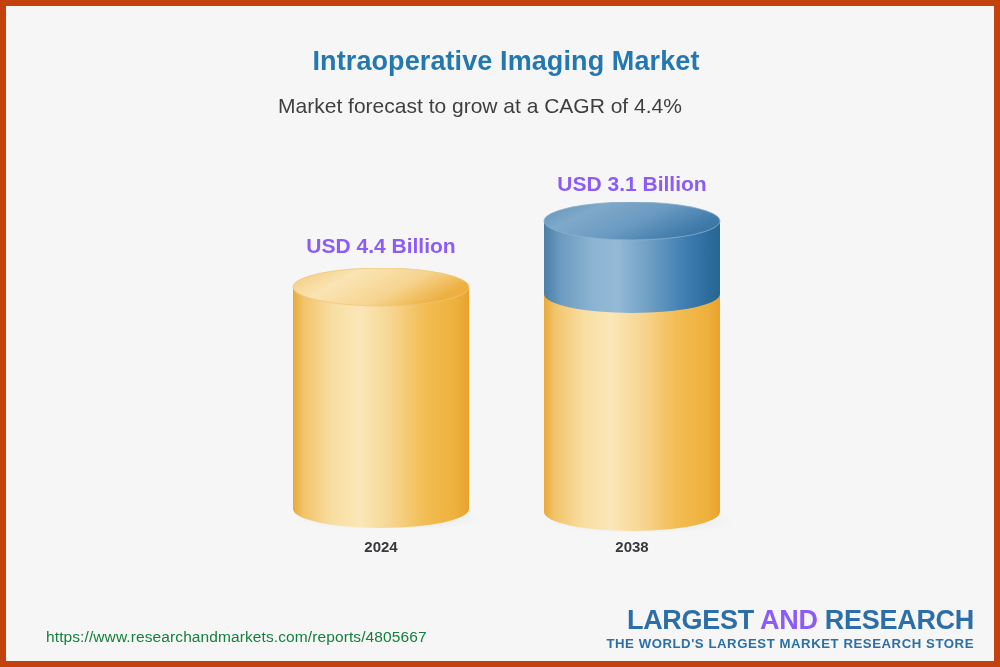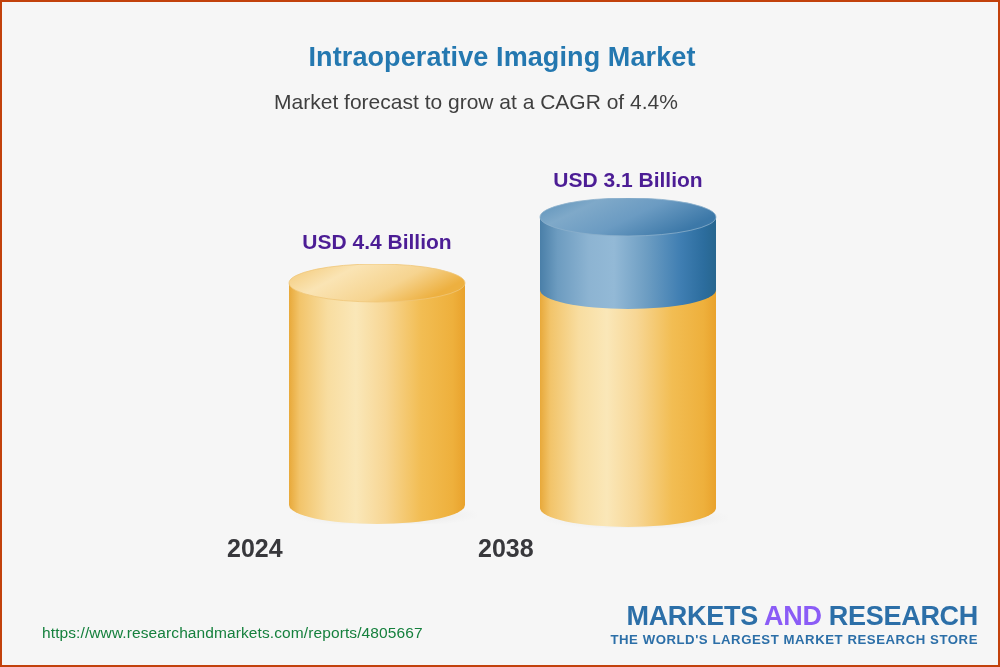--- a/index.html
+++ b/index.html
@@ -13,21 +13,21 @@
     overflow: hidden;
     font-family: "Liberation Sans", sans-serif;
   }
 
   #canvas {
     position: relative;
     width: 1000px;
     height: 667px;
     background: #f6f6f6;
     box-sizing: border-box;
-    border: 2px solid #c2410c;
+    border: 6px solid #c2410c;
     overflow: hidden;
   }
 
   
   .chart-title {
     position: absolute;
     left: 0;
     top: 40px;
     width: 1000px;
     text-align: center;
@@ -55,29 +55,29 @@
     width: 1000px;
     height: 600px;
   }
 
   .value-label {
     position: absolute;
     width: 300px;
     text-align: center;
     font-size: 21px;
     font-weight: bold;
-    color: #4c1d95;
+    color: #8b5cf6;
     white-space: nowrap;
   }
 
   .cat-label {
     position: absolute;
     width: 300px;
-    text-align: left;
-    font-size: 25px;
+    text-align: center;
+    font-size: 15px;
     font-weight: bold;
     color: #38383c;
   }
 
   .cyl-svg { position: absolute; display: block; }
 
   
   .footer-url {
     position: absolute;
     left: 40px;
@@ -207,17 +207,17 @@
       <ellipse cx="100" cy="19" rx="88" ry="19" fill="none" stroke="#8cb0cc" stroke-width="0.8"></ellipse>
     </svg>
 
     <div class="cat-label" style="left:476px; top:532px;">2038</div>
 
   </div>
 
   <div class="footer-url">https://www.researchandmarkets.com/reports/4805667</div>
 
   <div class="logo">
-    <div class="logo-main"><span>MARKETS </span><span class="logo-and">AND</span><span> RESEARCH</span></div>
+    <div class="logo-main"><span>LARGEST </span><span class="logo-and">AND</span><span> RESEARCH</span></div>
     <div class="logo-tag">THE WORLD'S LARGEST MARKET RESEARCH STORE</div>
   </div>
 
 </div>
 
 </body></html>

